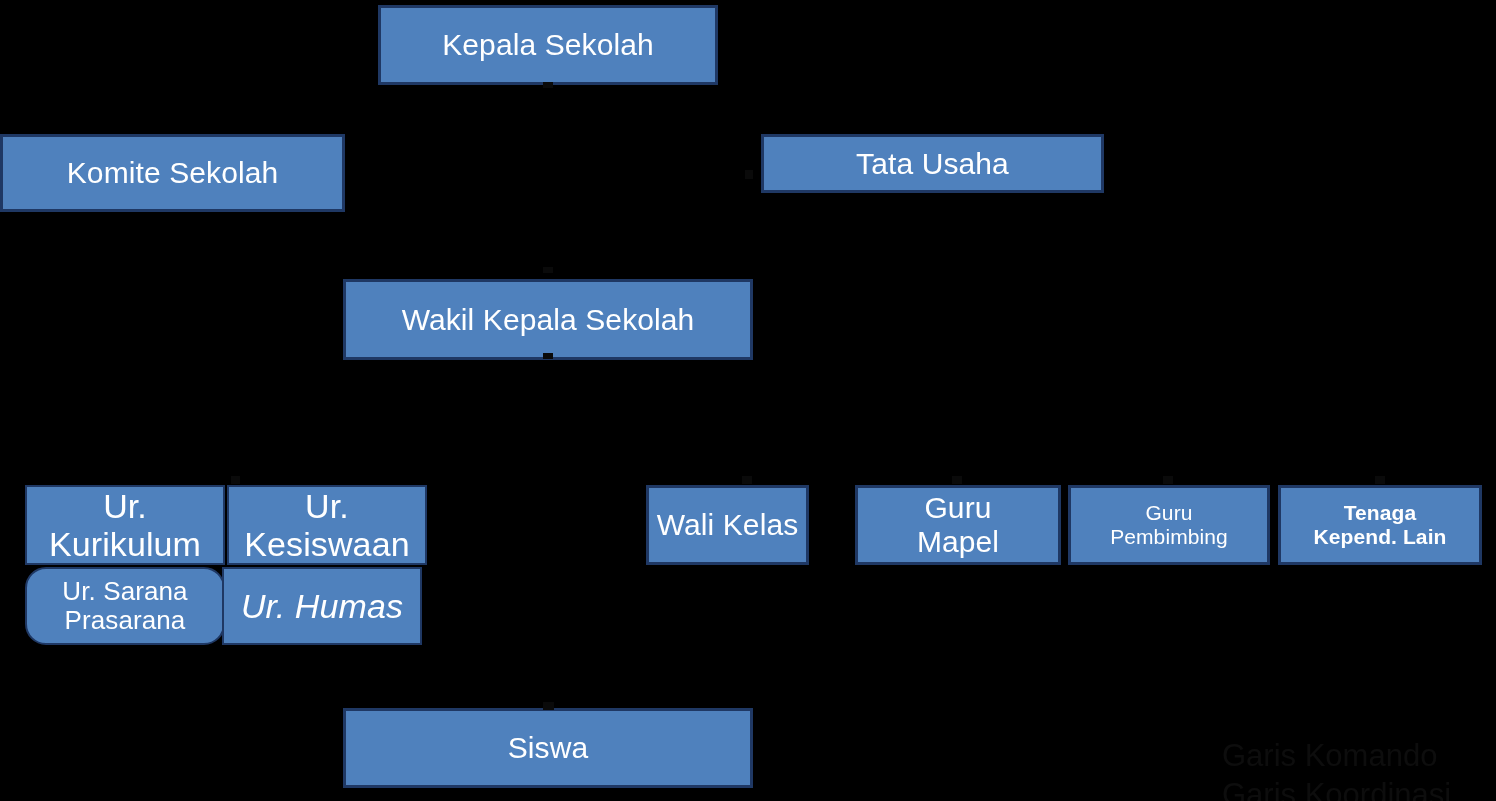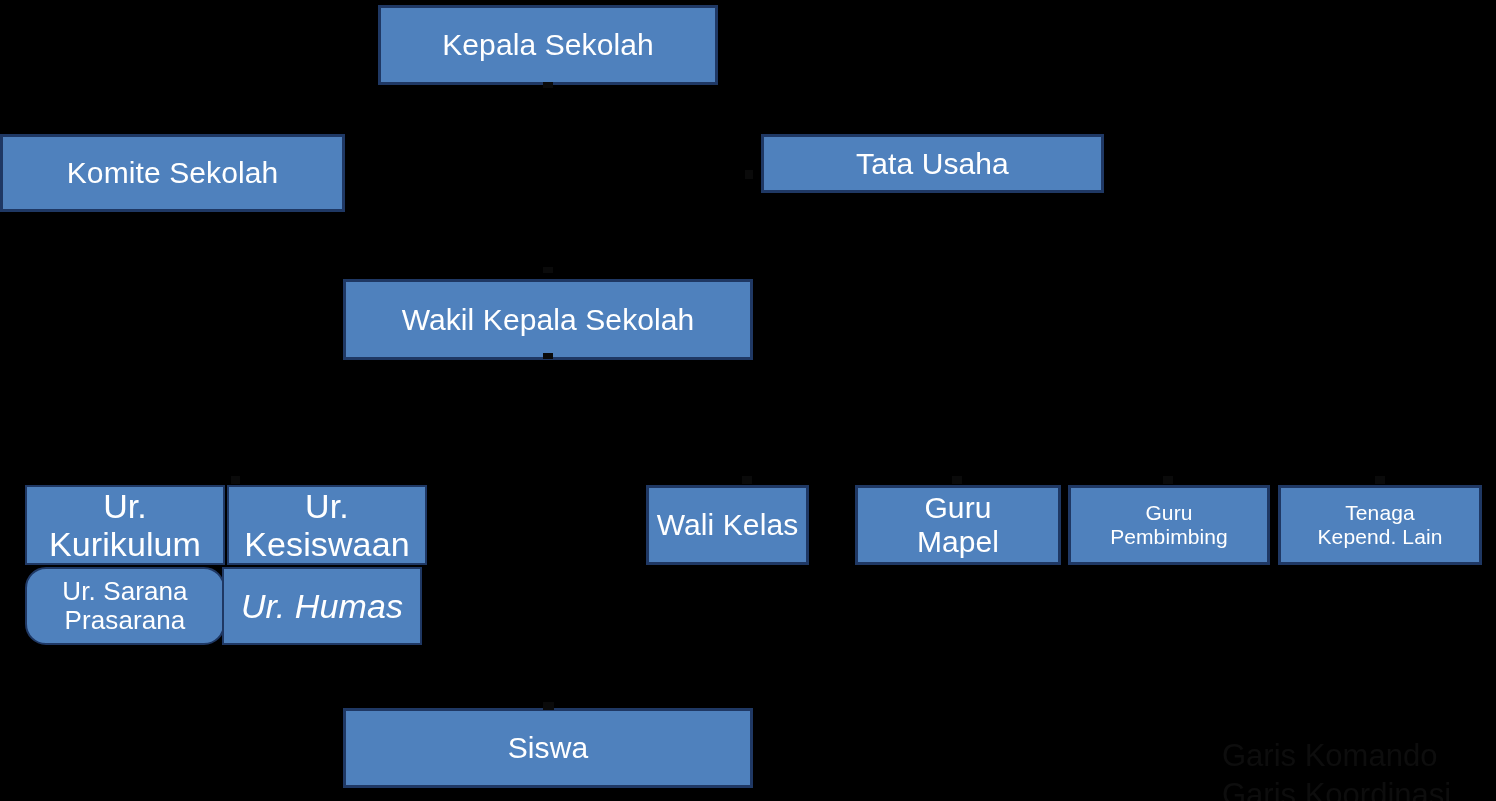--- a/index.html
+++ b/index.html
@@ -134,21 +134,21 @@
     <span>Wali Kelas</span>
   </div>
   <div class="node fs-lg" style="left:855px; top:485px; width:206px; height:80px;">
     <span>Guru
 Mapel</span>
   </div>
   <div class="node fs-xs" style="left:1068px; top:485px; width:202px; height:80px;">
     <span>Guru
 Pembimbing</span>
   </div>
-  <div class="node fs-xs" style="left:1278px; top:485px; width:204px; height:80px;">
+  <div class="node fs-xs" style="left:1278px; top:485px; width:204px; height:80px;font-weight:bold;">
     <span>Tenaga
 Kepend. Lain</span>
   </div>
 
   <div class="node fs-lg" style="left:343px; top:708px; width:410px; height:80px;text-align:right;">
     <span>Siswa</span>
   </div>
 
   <div class="legend" style="left:1222px; top:696px; width:274px;">
     <span>Garis Komando

